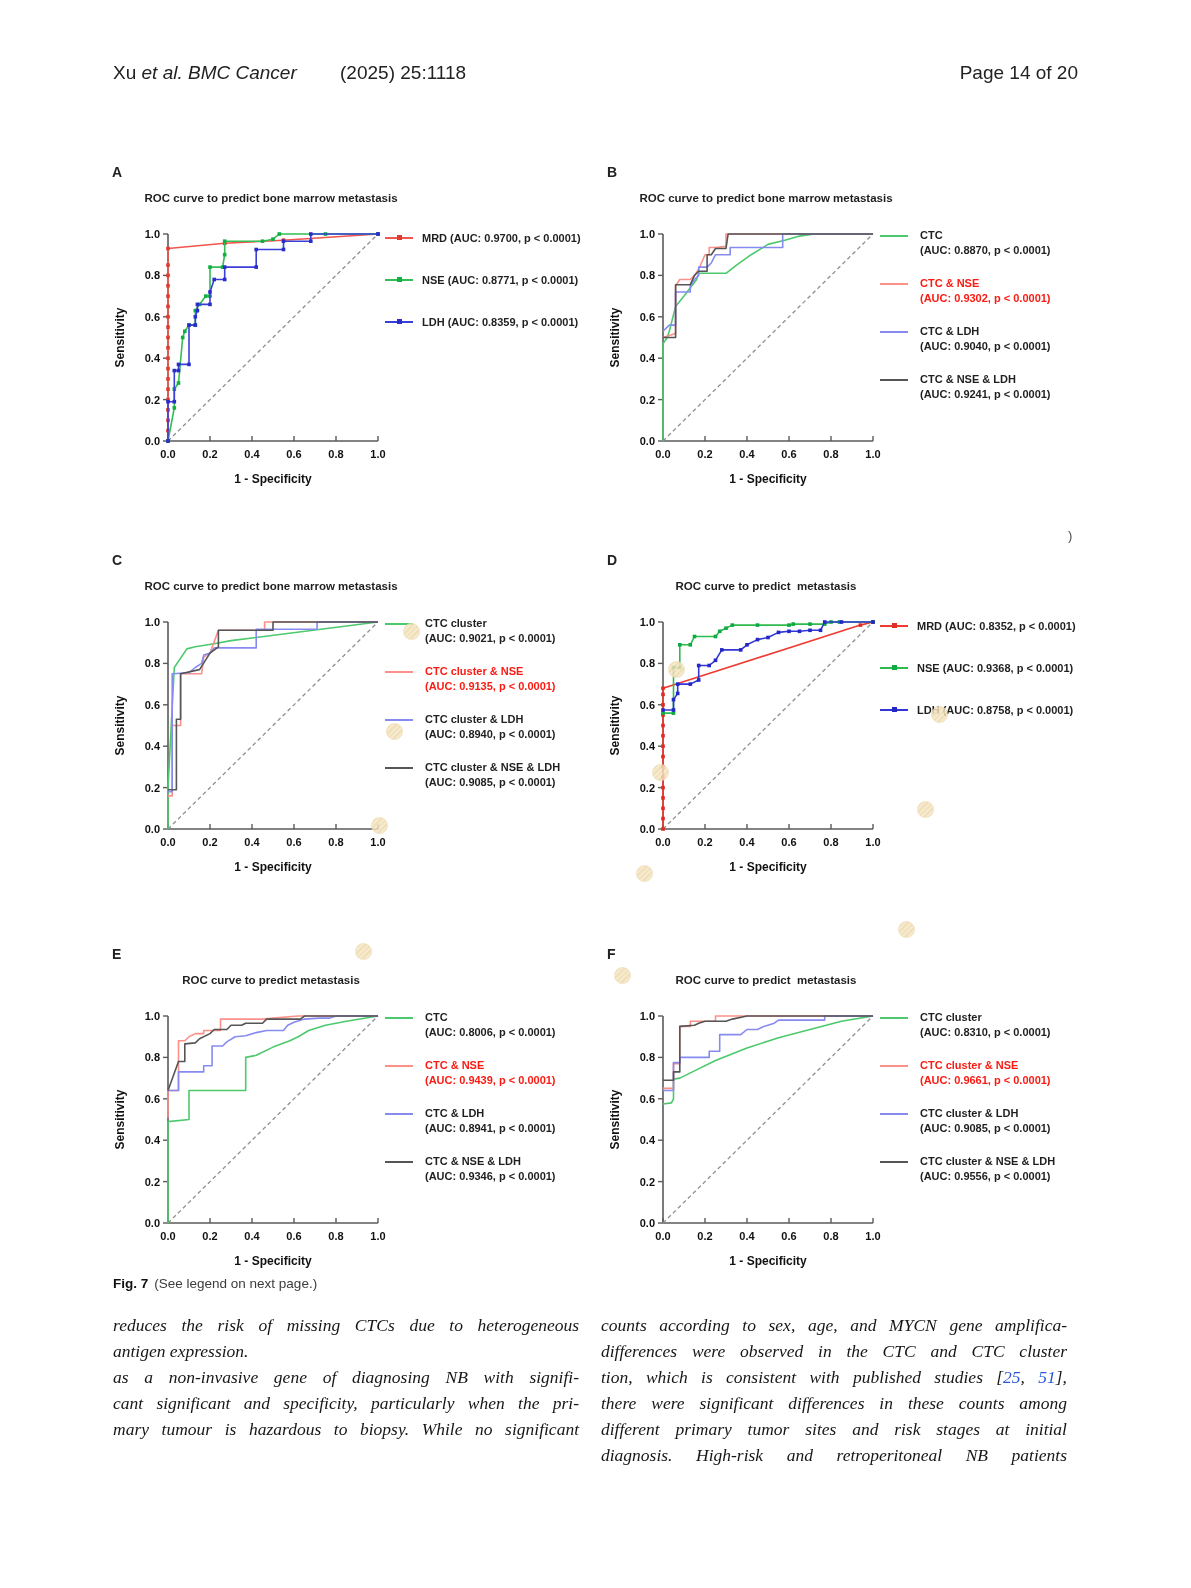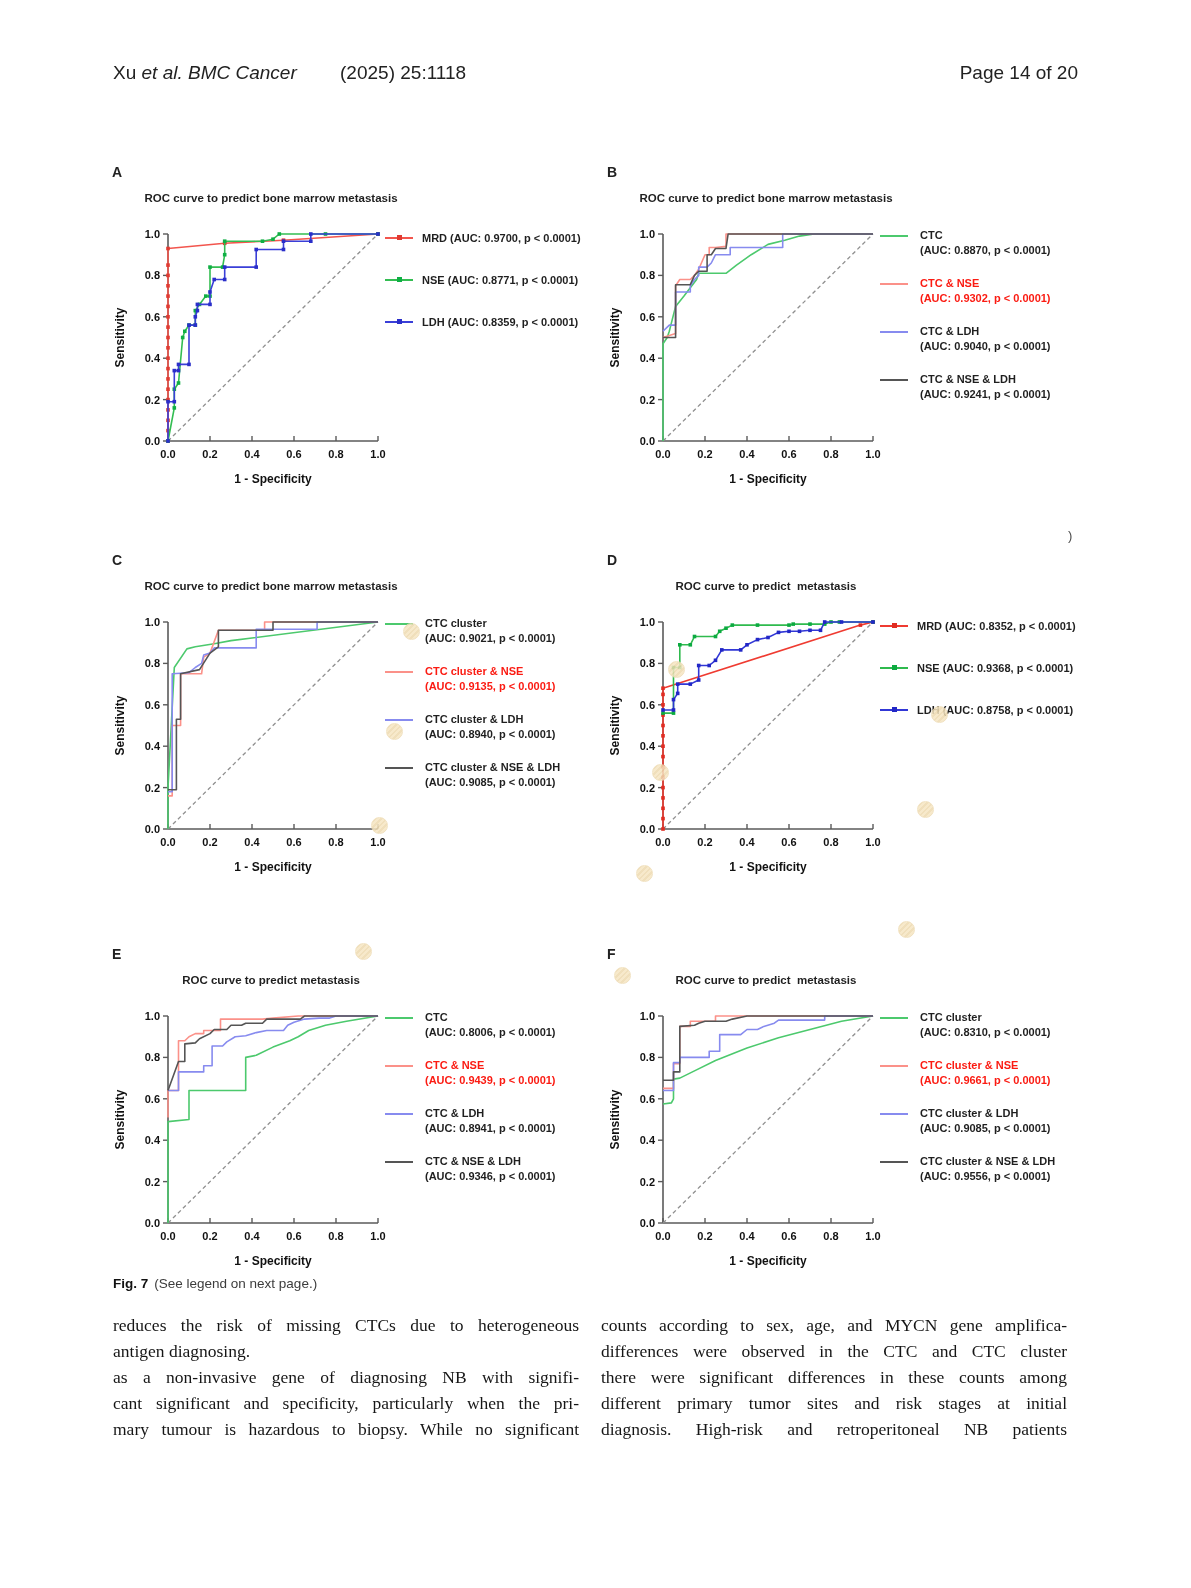--- a/index.html
+++ b/index.html
@@ -35,21 +35,21 @@
   .lg-text{font-weight:bold;font-size:11px;color:#1f1f1f;}
   .lg-lines{display:flex;flex-direction:column;font-weight:bold;font-size:11px;line-height:15px;}
   
   .caption{position:absolute;left:113px;top:1276px;font-size:13.5px;color:#3c3c3c;}
   .caption b{color:#111;margin-right:6px;}
   
   .bodycol{position:absolute;top:1312px;width:466px;font-family:"Liberation Serif",serif;
            font-size:17.5px;line-height:26px;color:#161616;}
   .bodycol.left{left:113px;}
   .bodycol.right{left:601px;}
-  .bline{text-align:justify;text-align-last:justify;}
+  .bline{text-align:justify;text-align-last:justify;font-style:italic;}
   .bline.nojust{text-align-last:left;}
   .bline.indent{text-indent:17px;}
   .reflink{color:#2a57d8;text-decoration:none;cursor:pointer;}
   
   .wdot{position:absolute;width:15px;height:15px;border-radius:50%;z-index:6;opacity:0.85;
         background:repeating-linear-gradient(135deg,#f6e6c3 0 2px,#eedab0 2px 4px);
         border:1px solid #eedcb6;}
   .stray{position:absolute;left:1068px;top:528px;font-size:13px;color:#4a4a4a;}
 </style>
 </head>
@@ -606,26 +606,27 @@
   </div>
 
   <div class="stray">)</div>
 
   <div class="caption">
     <b>Fig. 7</b><span>(See legend on next page.)</span>
   </div>
 
   <div class="bodycol left" id="col-left">
       <div class="bline">reduces the risk of missing CTCs due to heterogeneous</div>
-      <div class="bline nojust">antigen diagnosing.</div>
+      <div class="bline nojust">antigen expression.</div>
       <div class="bline">as a non-invasive gene of diagnosing NB with signifi-</div>
       <div class="bline">cant significant and specificity, particularly when the pri-</div>
       <div class="bline">mary tumour is hazardous to biopsy. While no significant</div>
     </div>
   <div class="bodycol right" id="col-right">
       <div class="bline">counts according to sex, age, and MYCN gene amplifica-</div>
       <div class="bline">differences were observed in the CTC and CTC cluster</div>
+      <div class="bline">tion, which is consistent with published studies [<a class="reflink">25</a>, <a class="reflink">51</a>],</div>
       <div class="bline">there were significant differences in these counts among</div>
       <div class="bline">different primary tumor sites and risk stages at initial</div>
       <div class="bline">diagnosis. High-risk and retroperitoneal NB patients</div>
     </div>
 
 </div>
 
 </body></html>

